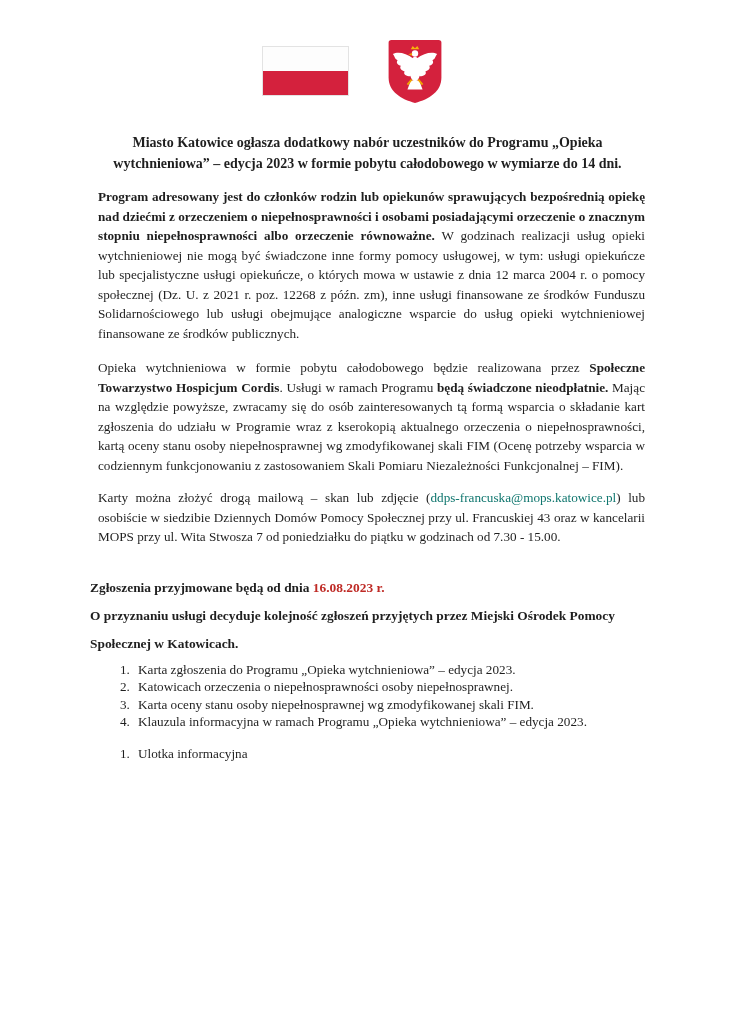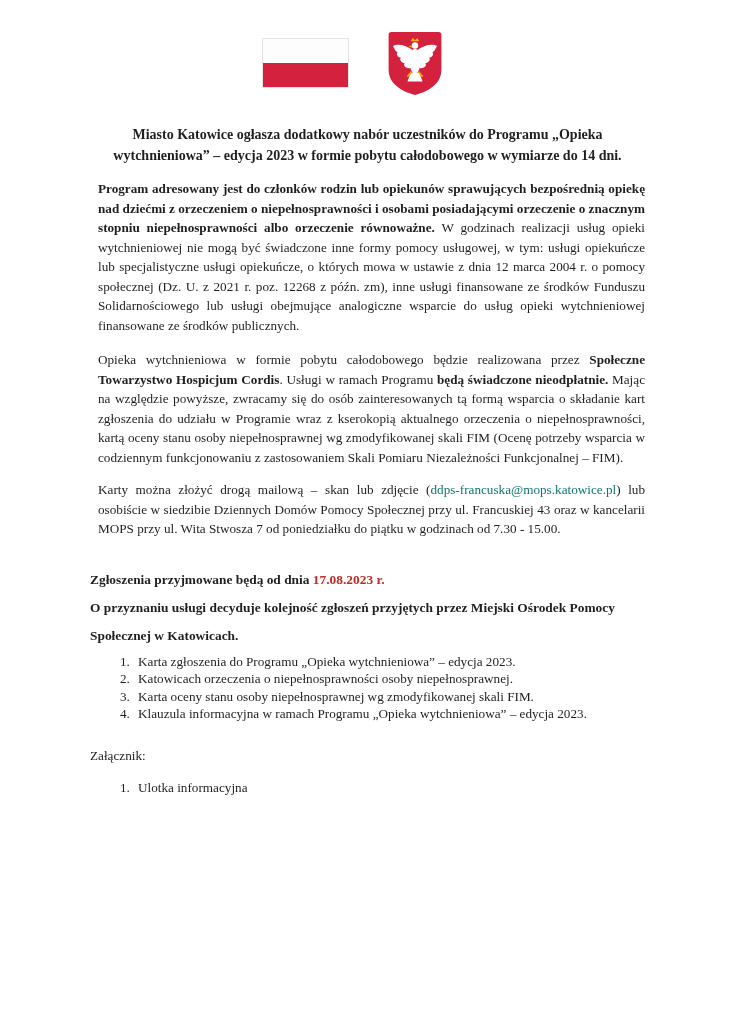--- a/index.html
+++ b/index.html
@@ -5,21 +5,21 @@
   html,body{margin:0;padding:0;background:#ffffff;}
   .page{
     position:relative;
     width:732px;height:1024px;
     margin:0 auto;
     background:#ffffff;
     overflow:hidden;
     font-family:"Liberation Serif","DejaVu Serif",serif;
     color:#1f1f1f;
     box-sizing:border-box;
-    padding:4px 87px 0 90px;
+    padding:12px 87px 0 90px;
   }
   .header{
     margin:26px 0 0 173px;
     height:66px;
     display:flex;
     align-items:center;
     gap:38px;
   }
   .flag{
     width:85px;height:48px;
@@ -103,21 +103,21 @@
   <h1 class="title">Miasto Katowice ogłasza dodatkowy nabór uczestników do Programu „Opieka wytchnieniowa” – edycja 2023 w formie pobytu całodobowego w wymiarze do 14 dni.</h1>
 
   <p class="body"><strong>Program adresowany jest do członków rodzin lub opiekunów sprawujących bezpośrednią opiekę nad dziećmi z orzeczeniem o niepełnosprawności i osobami posiadającymi orzeczenie o znacznym stopniu niepełnosprawności albo orzeczenie równoważne.</strong><span> W godzinach realizacji usług opieki wytchnieniowej nie mogą być świadczone inne formy pomocy usługowej, w tym: usługi opiekuńcze lub specjalistyczne usługi opiekuńcze, o których mowa w ustawie z dnia 12 marca 2004 r. o pomocy społecznej (Dz. U. z 2021 r. poz. 12268 z późn. zm), inne usługi finansowane ze środków Funduszu Solidarnościowego lub usługi obejmujące analogiczne wsparcie do usług opieki wytchnieniowej finansowane ze środków publicznych.</span></p>
 
   <p class="body p2"><span>Opieka wytchnieniowa w formie pobytu całodobowego będzie realizowana przez </span><strong>Społeczne Towarzystwo Hospicjum Cordis</strong><span>. Usługi w ramach Programu </span><strong>będą świadczone nieodpłatnie.</strong><span> Mając na względzie powyższe, zwracamy się do osób zainteresowanych tą formą wsparcia o składanie kart zgłoszenia do udziału w Programie wraz z kserokopią aktualnego orzeczenia o niepełnosprawności, kartą oceny stanu osoby niepełnosprawnej wg zmodyfikowanej skali FIM (Ocenę potrzeby wsparcia w codziennym funkcjonowaniu z zastosowaniem Skali Pomiaru Niezależności Funkcjonalnej – FIM).</span></p>
 
   <p class="body p3"><span>Karty można złożyć drogą mailową – skan lub zdjęcie (</span><a class="email" href="#">ddps-francuska@mops.katowice.pl</a><span>) lub osobiście w siedzibie Dziennych Domów Pomocy Społecznej przy ul. Francuskiej 43 oraz w kancelarii MOPS przy ul. Wita Stwosza 7 od poniedziałku do piątku w godzinach od 7.30 - 15.00.</span></p>
 
 
   <div class="notice">
-    <div><span>Zgłoszenia przyjmowane będą od dnia </span><span class="date">17.08.2023 r.</span></div>
+    <div><span>Zgłoszenia przyjmowane będą od dnia </span><span class="date">16.08.2023 r.</span></div>
     <div>O przyznaniu usługi decyduje kolejność zgłoszeń przyjętych przez Miejski Ośrodek Pomocy Społecznej w Katowicach.</div>
   </div>
 
 
   <div class="num-list">
     <div class="num-row">
       <span class="num">1.</span>
       <span class="txt">Karta zgłoszenia do Programu „Opieka wytchnieniowa” – edycja 2023.</span>
     </div>
     <div class="num-row">
@@ -127,21 +127,20 @@
     <div class="num-row">
       <span class="num">3.</span>
       <span class="txt">Karta oceny stanu osoby niepełnosprawnej wg zmodyfikowanej skali FIM.</span>
     </div>
     <div class="num-row">
       <span class="num">4.</span>
       <span class="txt">Klauzula informacyjna w ramach Programu „Opieka wytchnieniowa” – edycja 2023.</span>
     </div>
   </div>
 
-  <div class="attach-heading">Załącznik:</div>
 
   <div class="num-list attach-list">
     <div class="num-row">
       <span class="num">1.</span>
       <span class="txt">Ulotka informacyjna</span>
     </div>
   </div>
 
 </div>
 

